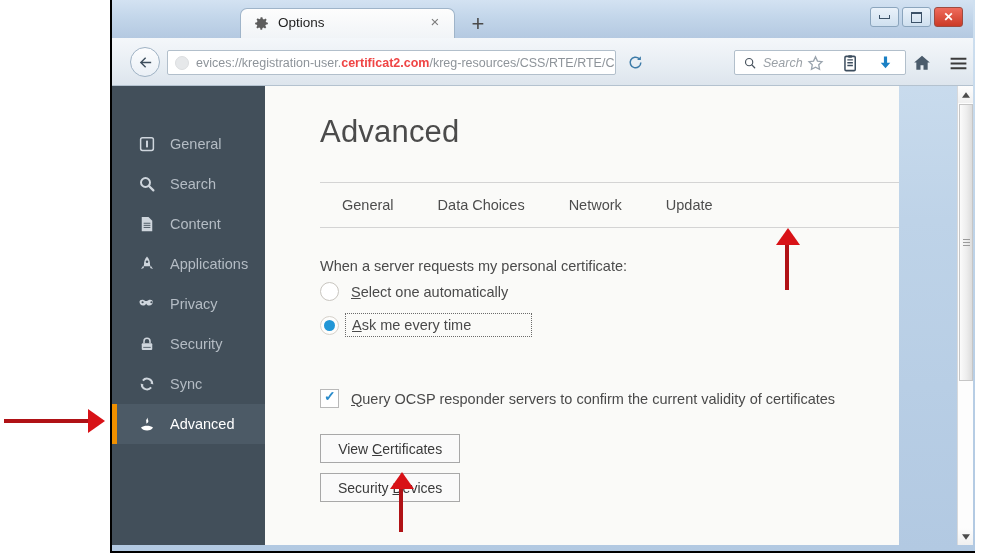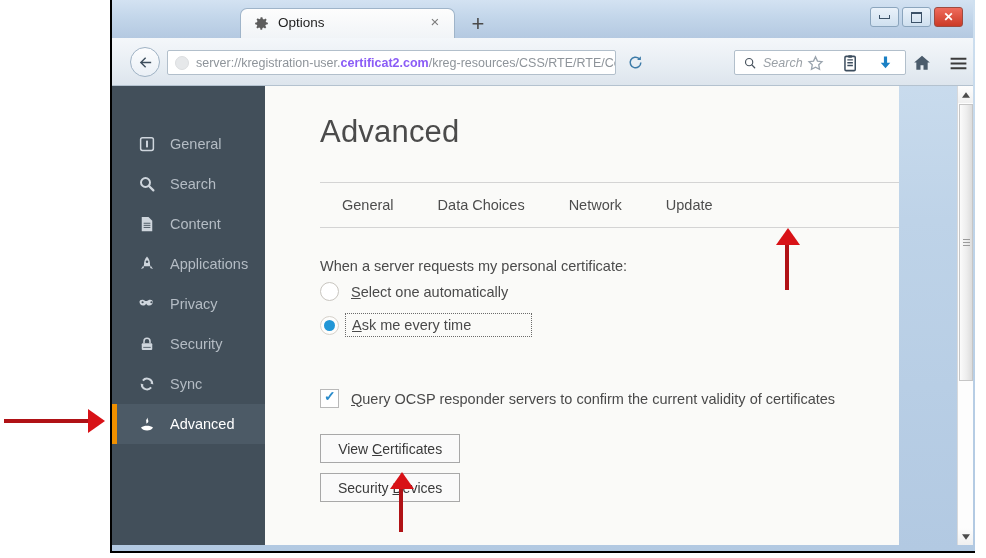--- a/index.html
+++ b/index.html
@@ -86,21 +86,21 @@
     overflow:hidden;
   }
   #siteicon{
     width:14px;height:14px;border-radius:50%;background:#e6e8ea;
     margin-left:7px;flex:none;border:1px solid #dcdee0;box-sizing:border-box;
   }
   #urltext{
     margin-left:7px;font-size:12.5px;color:#8e949a;white-space:nowrap;
     font-family:"Liberation Sans",sans-serif;
   }
-  #urltext b{color:#8b5cf6;font-weight:bold;}
+  #urltext b{color:#ef4444;font-weight:bold;}
   #reload{
     position:absolute;left:513px;top:14px;width:20px;height:20px;
     display:flex;align-items:center;justify-content:center;
   }
   #searchbox{
     position:absolute;left:517px;top:12px;width:172px;height:25px;
     background:#fff;border:1px solid #b2bfcb;border-radius:2px;
     box-sizing:border-box;display:flex;align-items:center;
     margin-left:105px;
   }
@@ -264,21 +264,21 @@
 <div id="navbar">
 
   <div id="backbtn">
     <svg width="17" height="17" viewBox="0 0 24 24">
       <path fill="#3d4d5c" d="M20 11H7.8l5.1-5.1-1.4-1.4L4 12l7.5 7.5 1.4-1.4L7.8 13H20z"></path>
     </svg>
   </div>
 
   <div id="urlbar">
     <span id="siteicon"></span>
-    <span id="urltext"><span>server://kregistration-user.</span><b>certificat2.com</b><span>/kreg-resources/CSS/RTE/RTE/Cer</span></span>
+    <span id="urltext"><span>evices://kregistration-user.</span><b>certificat2.com</b><span>/kreg-resources/CSS/RTE/RTE/Cer</span></span>
 
   </div>
 
   <div id="reload">
     <svg width="17" height="17" viewBox="0 0 24 24">
       <path fill="none" stroke="#3d7ba8" stroke-width="2.1" d="M19.5 12a7.5 7.5 0 1 1-2.4-5.5"></path>
       <path fill="#3d7ba8" d="M19.6 3.2v5.4h-5.4z"></path>
     </svg>
   </div>
 

